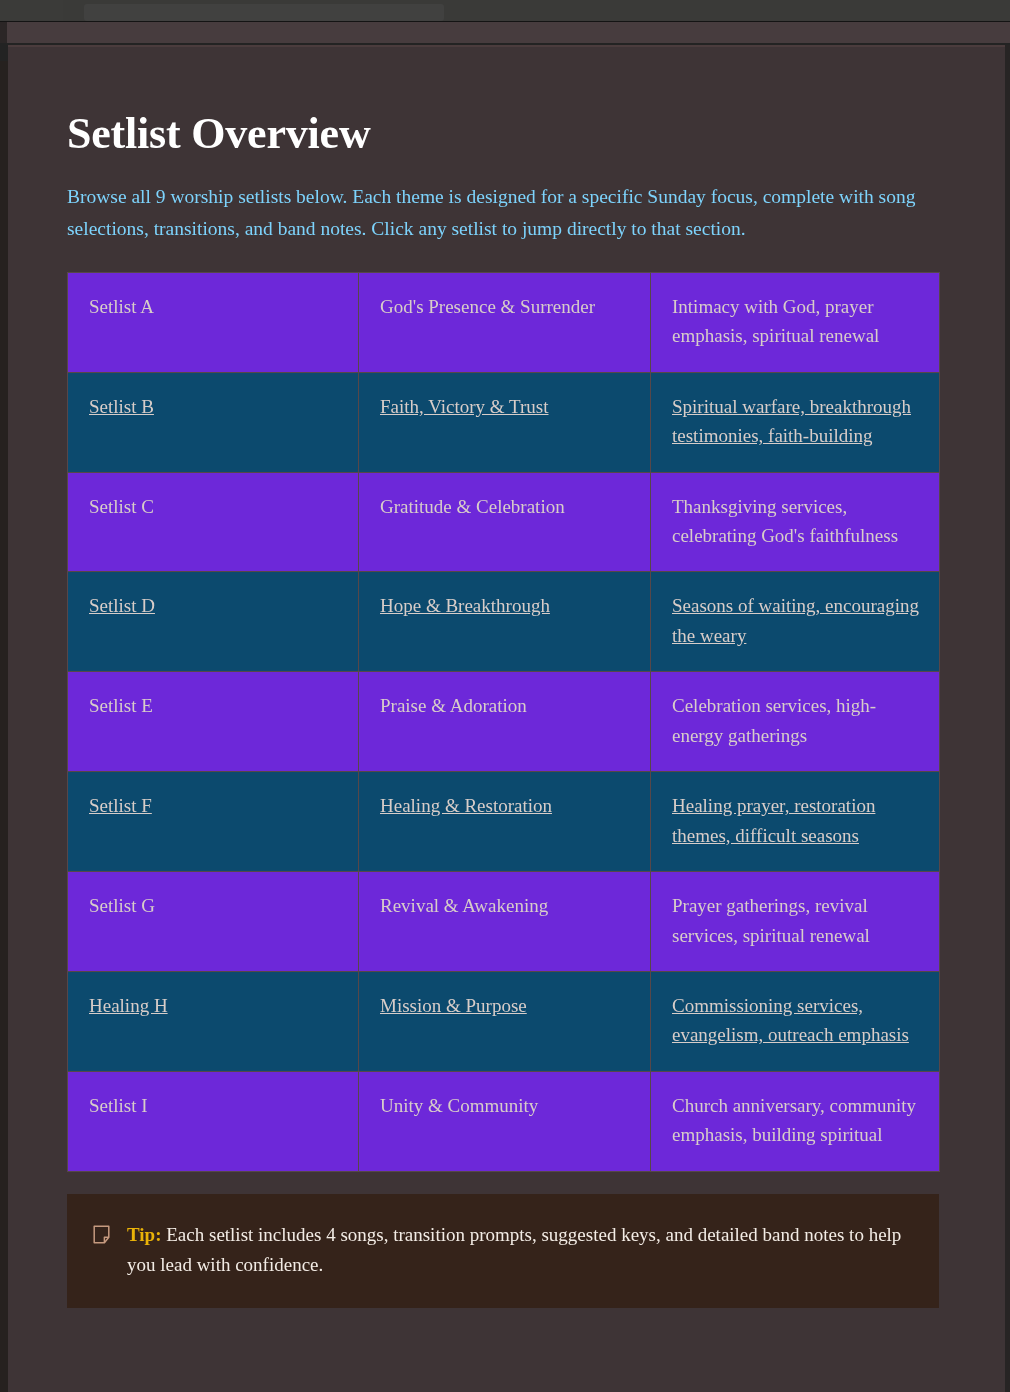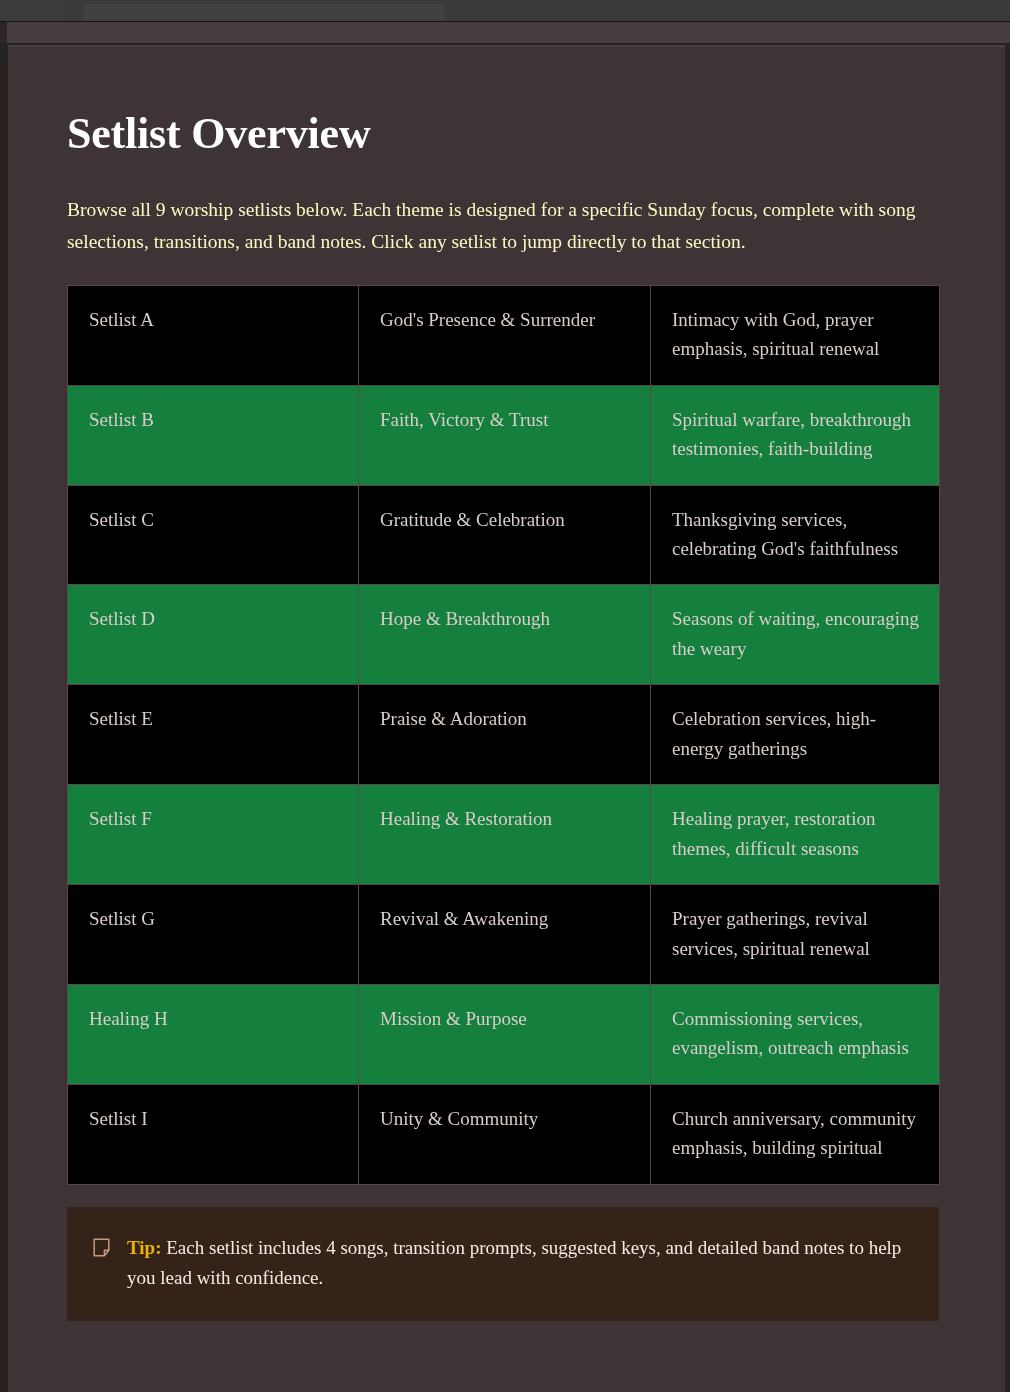--- a/index.html
+++ b/index.html
@@ -90,24 +90,24 @@
     font-size: 44px;
     font-weight: 700;
     line-height: 1.12;
     letter-spacing: -0.2px;
     color: #ffffff;
     margin-top: 62px;
   }
 
   
   .intro {
-    margin-top: 36px;
+    margin-top: 23px;
     font-size: 19.5px;
     line-height: 1.63;
-    color: #fef9c3;
+    color: #7dd3fc;
     max-width: 880px;
     font-family: Liberation Serif, serif;
   }
 
   
   .setlist-table {
     margin-top: 27px;
     width: 872px;
     border-collapse: collapse;
     border: 1px solid #574749;
@@ -122,22 +122,22 @@
     border-bottom: 1px solid #574749;
     padding: 19px 20px 21px 21px;
     vertical-align: top;
     font-size: 19px;
     line-height: 1.55;
     color: #d8cdc9;
   }
   .setlist-table td:last-child { border-right: none; margin-top: 18px; }
   .setlist-table tr:last-child td { border-bottom: none; }
 
-  .setlist-table tr.row-light td { background: #000000; }
-  .setlist-table tr.row-dark  td { background: #15803d; }
+  .setlist-table tr.row-light td { background: #6d28d9; }
+  .setlist-table tr.row-dark  td { background: #0c4a6e; text-decoration: underline; }
 
   .cell-id    { color: #d5cac6; }
   .cell-theme { color: #d7ccc8; }
   .cell-focus { color: #ded3cf; }
 
   
   .tip-callout {
     margin-top: 22px;
     width: 872px;
     background: #35231a;

